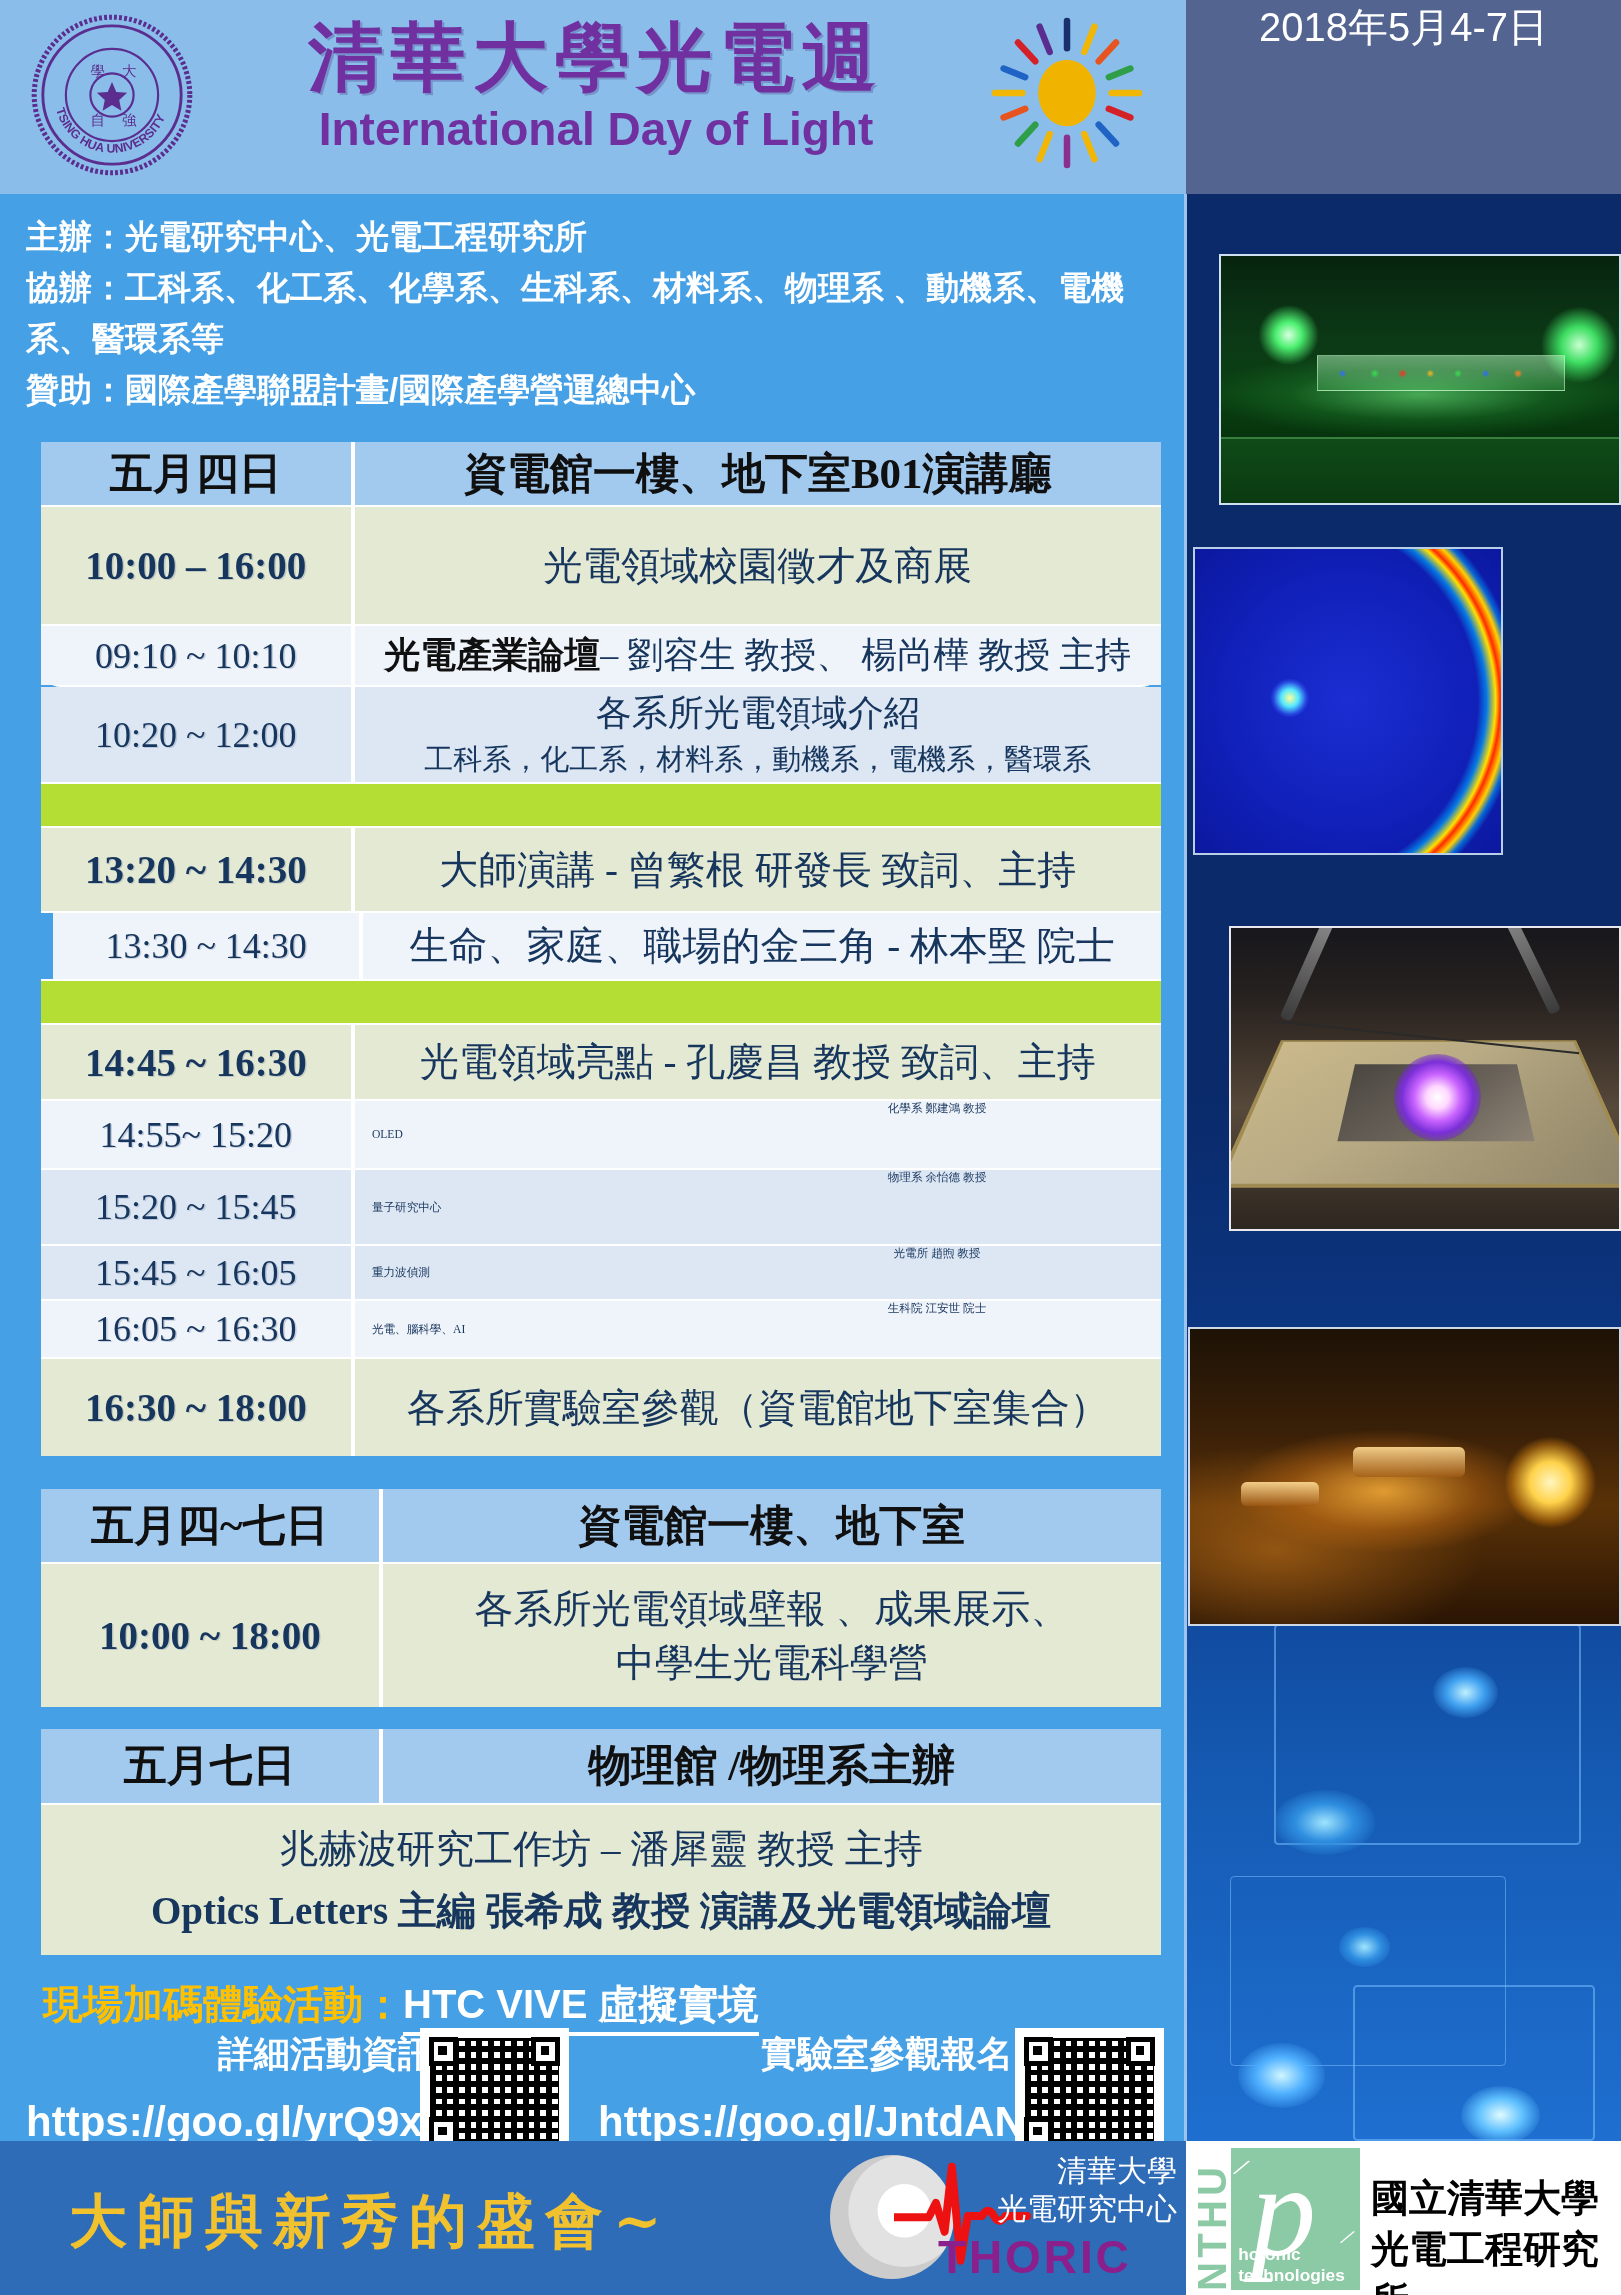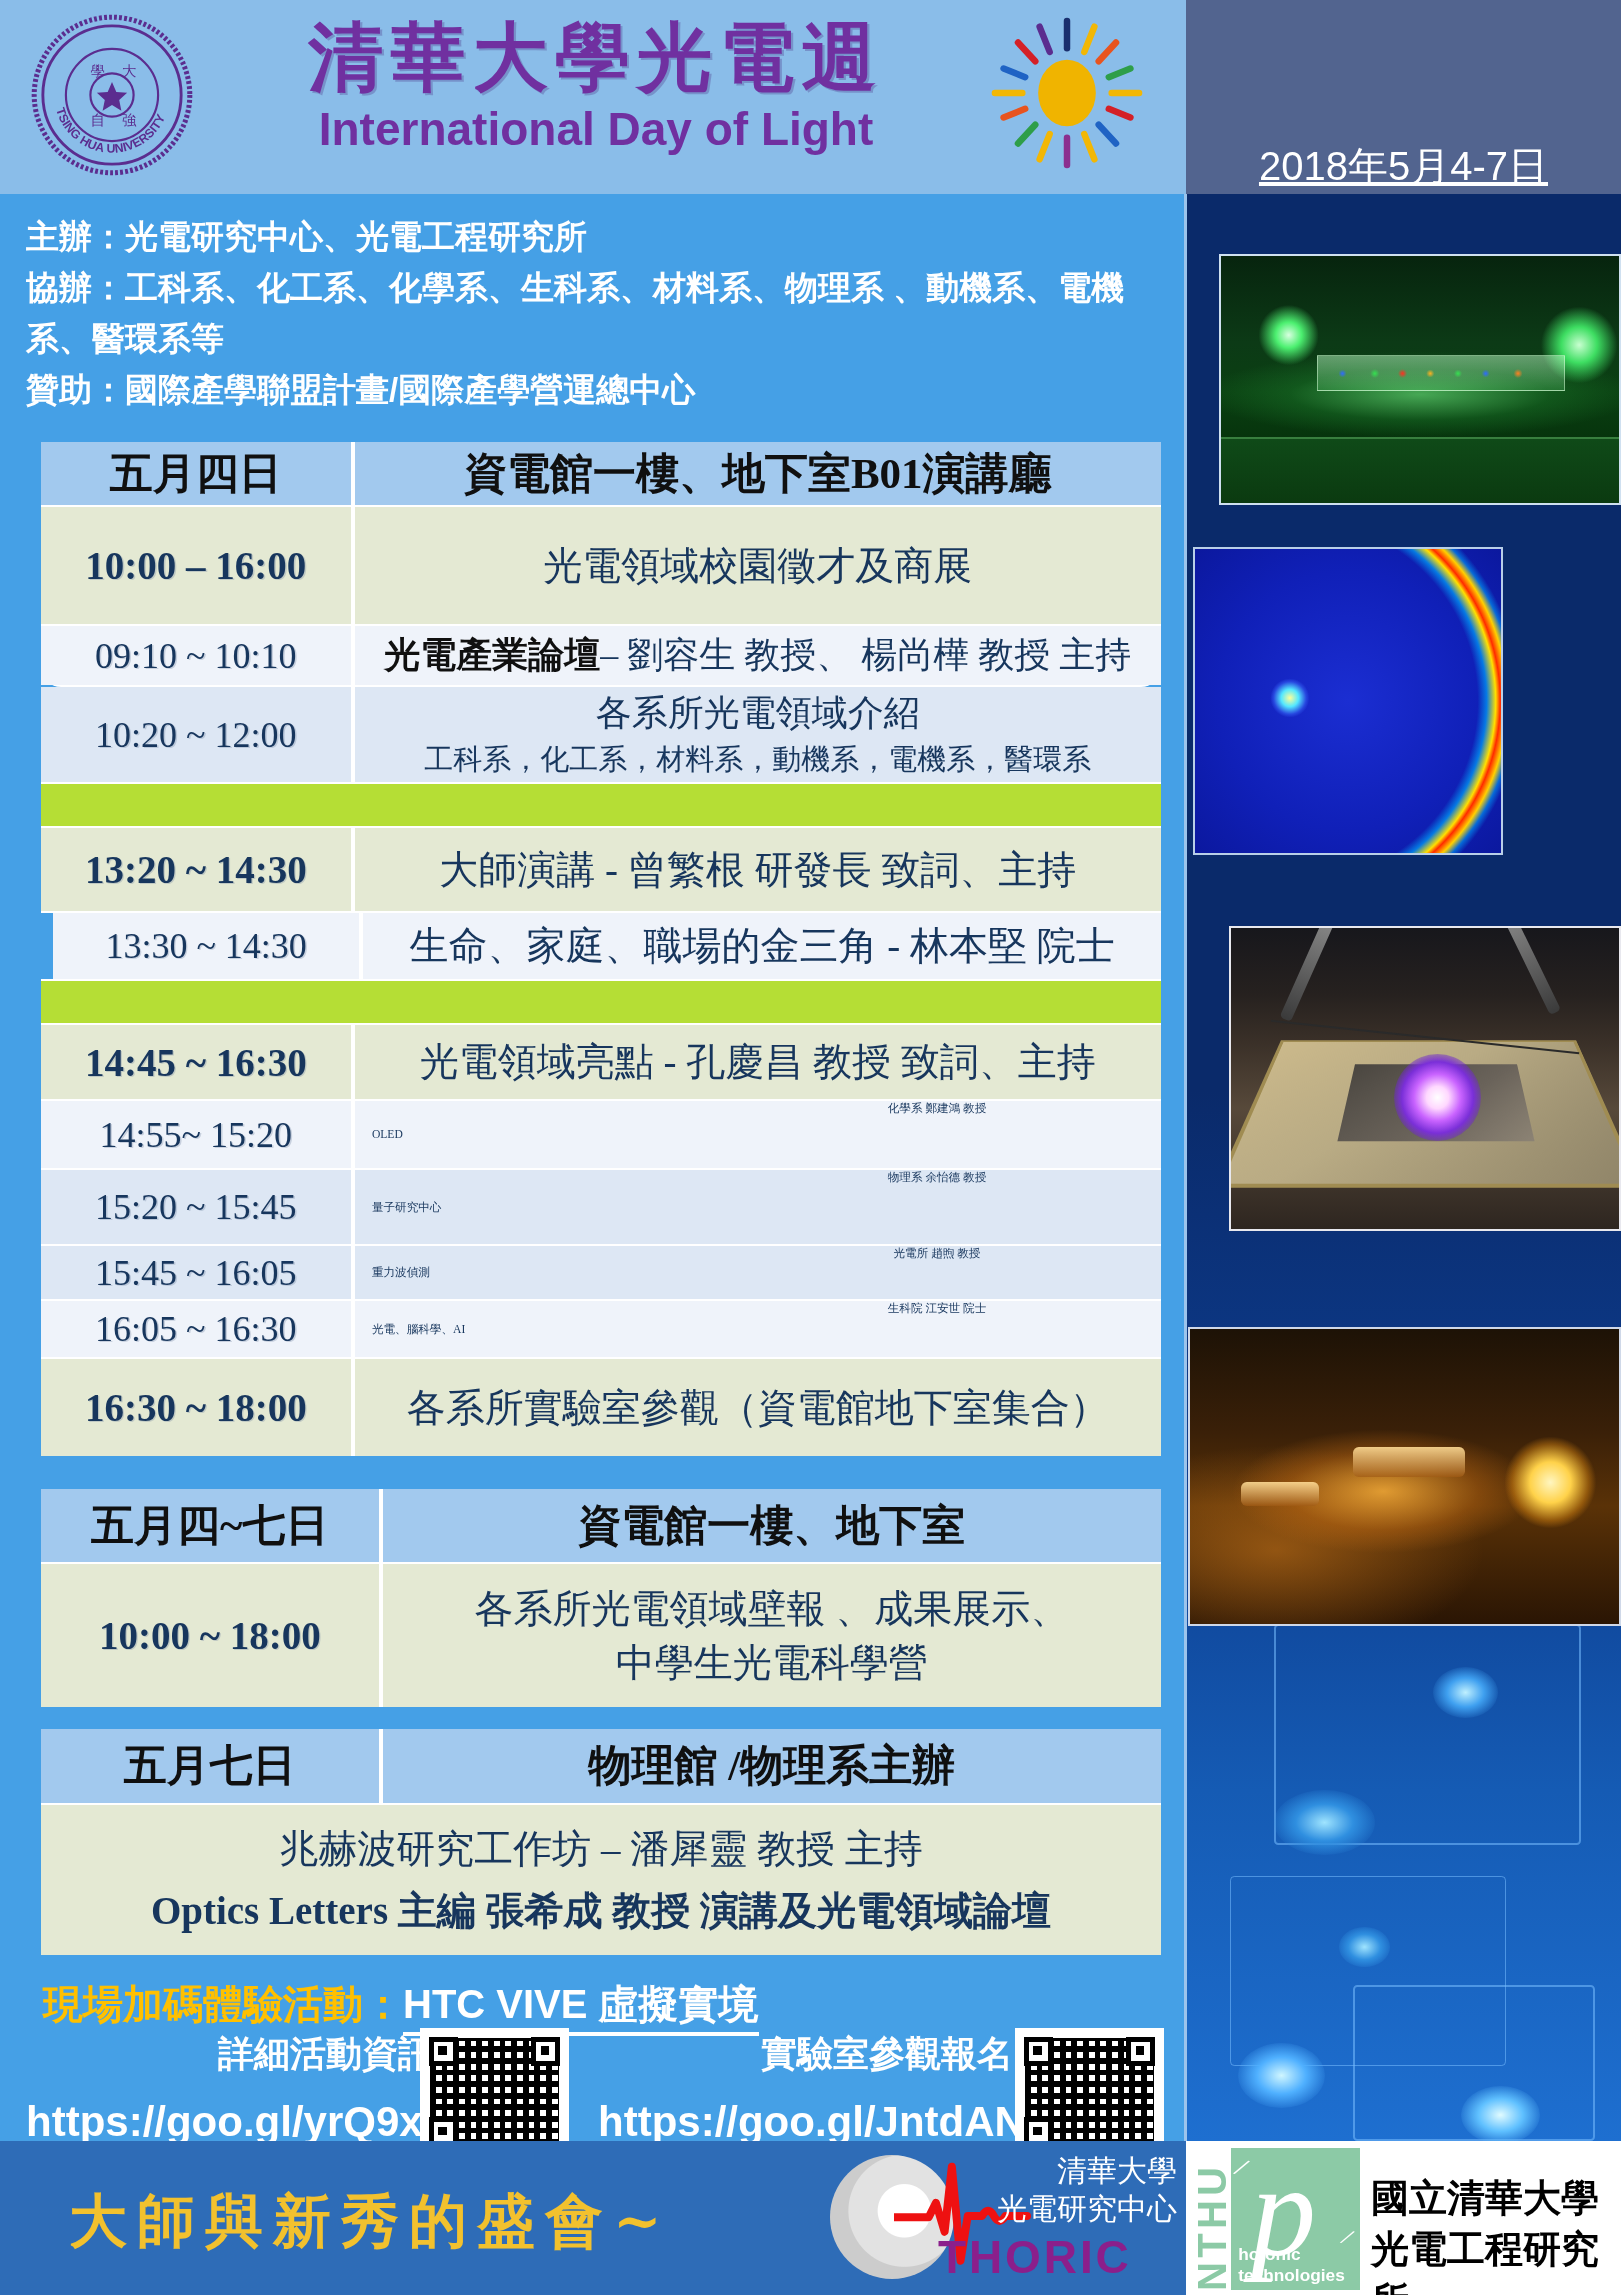--- a/index.html
+++ b/index.html
@@ -10,21 +10,21 @@
   .banner{position:absolute;left:0;top:0;width:1186px;height:194px;background:#8abde9;}
   .seal{position:absolute;left:27.4px;top:10px;width:170px;height:170px;}
   .titles{position:absolute;left:217px;top:5.8px;width:758px;text-align:center;margin-top:8px;}
   .title-zh{font-size:75px;font-weight:bold;color:#7030a0;letter-spacing:7.2px;line-height:1.15;
             font-family:"Liberation Sans",sans-serif;text-shadow:2.2px 2.2px 0 rgba(60,20,110,.25);}
   .title-en{font-size:46px;font-weight:bold;color:#7030a0;line-height:1.1;margin-top:4.3px;}
   .sun{position:absolute;left:991px;top:13px;width:152px;height:160px;}
 
   
   .datebox{position:absolute;left:1186px;top:0;width:435px;height:194px;background:#52648f;
-           display:flex;align-items:flex-end;justify-content:center;color:#fff;font-size:40px;text-decoration:underline;}
+           display:flex;align-items:flex-start;justify-content:center;color:#fff;font-size:40px;}
   .sidebar{position:absolute;left:1184px;top:194px;width:437px;height:1947px;
            border-left:3.6px solid #9cc4ec;box-sizing:border-box;
            background:linear-gradient(180deg,#0a2a6a 0%,#0a2a6a 46%,#0d3d8f 66%,#155bb4 82%,#1e6fd0 100%);}
   .circ{position:absolute;border:2.2px solid rgba(120,190,255,.55);border-radius:4.3px;}
   .glow{position:absolute;border-radius:50%;}
   .photo{position:absolute;box-sizing:border-box;}
 
   .photo1{left:1219px;top:254px;width:402px;height:251px;border:2.9px solid #cfe0f0;
     background:
       radial-gradient(circle 43px at 17% 32%,#d8ffe0 0%,#4cf070 30%,rgba(20,120,40,.0) 70%),

